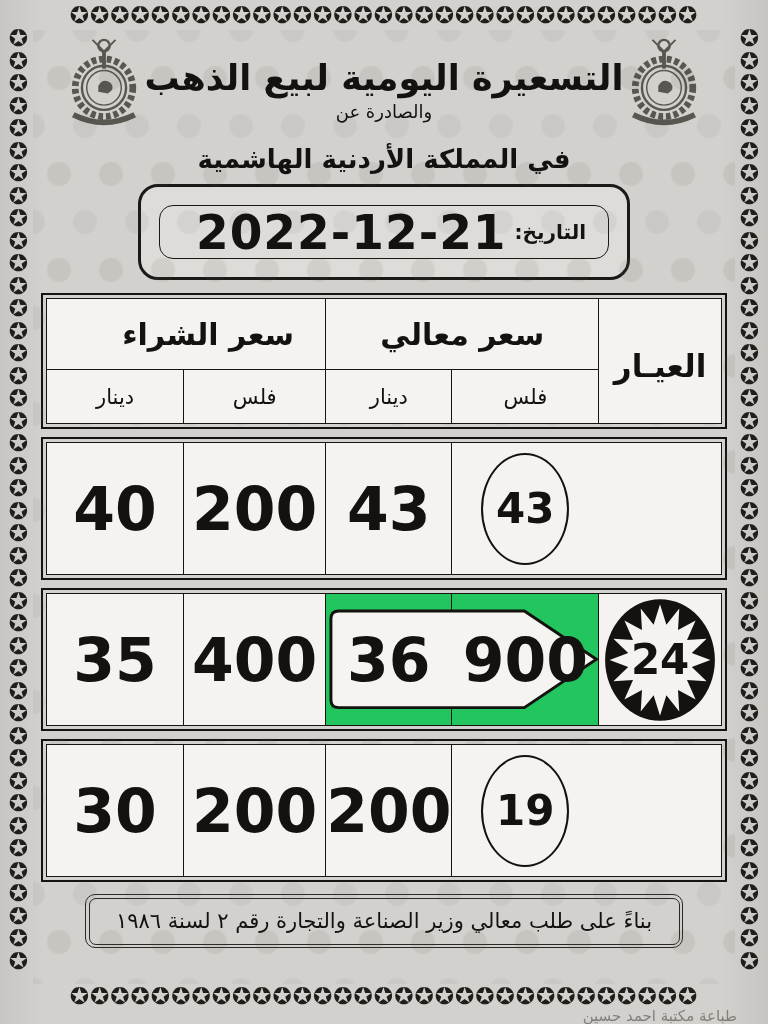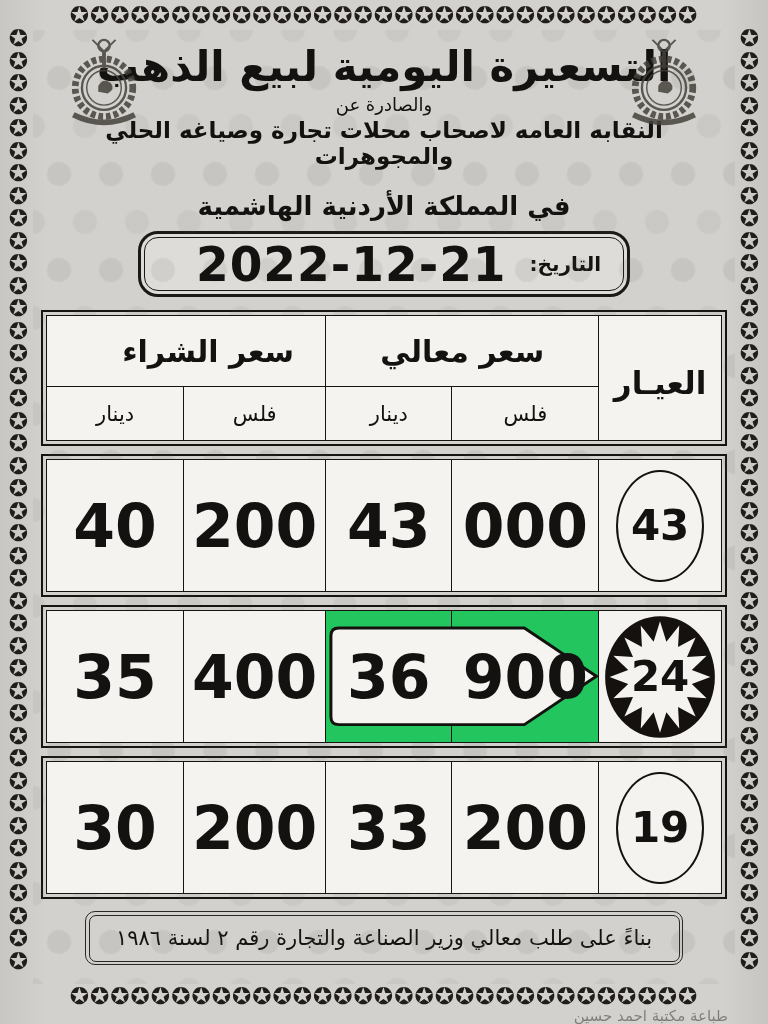--- a/index.html
+++ b/index.html
@@ -41,28 +41,28 @@
       radial-gradient(circle 13px at 50% 50%, rgba(90,88,84,.07) 11px, rgba(90,88,84,0) 13px);
     background-size: 52px 96px, 52px 96px;
     background-position: 0 0, 26px 48px;
   }
   .masthead { position:relative; text-align:center; padding-top:12px; }
   .logo {
     position:absolute; top:6px; width:102px; height:96px; opacity:.85;
   }
   .logo.l { right:auto; left:20px; }
   .logo.r { left:auto; right:20px; }
-  .title  { font-size:42px; font-weight:bold; margin-top:0; letter-spacing:0; }
+  .title  { font-size:35px; font-weight:bold; margin-top:16px; letter-spacing:0; }
   .sub1   { font-size:18px; margin-top:3px; }
   .sub2   { font-size:23px; font-weight:bold; margin-top:2px; }
   .sub3   { font-size:26px; font-weight:bold; margin-top:22px; }
   
   .datebox {
     width:492px; margin:10px auto 0; border:3px solid #1b1916; border-radius:20px;
-    padding:3px; background:rgba(243,242,239,.35);
+    padding:18px; background:rgba(243,242,239,.35);
   }
   .datebox-inner {
     border:1.5px solid #1b1916; border-radius:14px; height:54px;
     display:flex; align-items:center;
   }
   .date-label { font-size:20px; padding-right:22px; font-weight:bold; }
   .date-value {
     flex:1; text-align:center; direction:ltr; font-size:47px; font-weight:bold;
     letter-spacing:1px; padding-left:28px; transform:scaleY(1.03);
   }
@@ -102,21 +102,21 @@
   
   .note {
     width:598px; margin:12px auto 0; border:1.5px solid #2a2825; border-radius:10px; padding:2.5px;
   }
   .note-inner {
     border:1px solid #2a2825; border-radius:7px; height:47px;
     display:flex; align-items:center; justify-content:center; font-size:21px;
     letter-spacing:.5px;
   }
   .print-credit {
-    position:absolute; top:1007px; right:40px; font-size:15px; color:rgba(60,58,54,.55);
+    position:absolute; top:1007px; right:31px; font-size:15px; color:rgba(60,58,54,.55);
     direction:rtl;
   }
 </style>
 </head>
 <body>
 
 <div class="page">
 
   <div class="chain h top">✪✪✪✪✪✪✪✪✪✪✪✪✪✪✪✪✪✪✪✪✪✪✪✪✪✪✪✪✪✪✪</div>
   <div class="chain h bottom">✪✪✪✪✪✪✪✪✪✪✪✪✪✪✪✪✪✪✪✪✪✪✪✪✪✪✪✪✪✪✪</div>
@@ -227,21 +227,20 @@
           <circle cx="50" cy="54" r="18" stroke-width="1.5"></circle>
           <path d="M50 16 V34" stroke-width="4"></path>
           <circle cx="50" cy="10" r="6" stroke-width="2.5"></circle>
           <path d="M38 4 L50 16 L62 4" stroke-width="2"></path>
           <path d="M18 82 Q50 98 82 82" stroke-width="6"></path>
           <path d="M44 52 q5 -9 13 -3 q5 6 -3 11 l-10 -2 z" fill="#45423c" stroke="none"></path>
         </g>
       </svg>
       <div class="title">التسعيرة اليومية لبيع الذهب</div>
       <div class="sub1">والصادرة عن</div>
-      <div class="sub2">النقابه العامه لاصحاب محلات تجارة وصياغه الحلي والمجوهرات</div>
       <div class="sub3">في المملكة الأردنية الهاشمية</div>
     </div>
 
     <div class="datebox">
       <div class="datebox-inner">
         <span class="date-label">التاريخ:</span>
         <span class="date-value">2022-12-21</span>
       </div>
     </div>
 
@@ -264,23 +263,20 @@
           <div class="cell c1">
               <span class="num">40</span>
             </div>
           <div class="cell">
               <span class="num">200</span>
             </div>
           <div class="cell">
               <span class="num">43</span>
             </div>
           <div class="cell">
-              <span class="num">000</span>
-            </div>
-          <div class="cell">
             <div class="badge-ellipse">
               <span class="karat-num">43</span>
             </div>
           </div>
         </div>
       </div>
 
       <div class="block row">
         <div class="block-inner">
           <div class="cell c1">
@@ -312,23 +308,20 @@
 
       <div class="block row">
         <div class="block-inner">
           <div class="cell c1">
               <span class="num">30</span>
             </div>
           <div class="cell">
               <span class="num">200</span>
             </div>
           <div class="cell">
-              <span class="num">33</span>
-            </div>
-          <div class="cell">
               <span class="num">200</span>
             </div>
           <div class="cell">
             <div class="badge-ellipse">
               <span class="karat-num">19</span>
             </div>
           </div>
         </div>
       </div>
 

